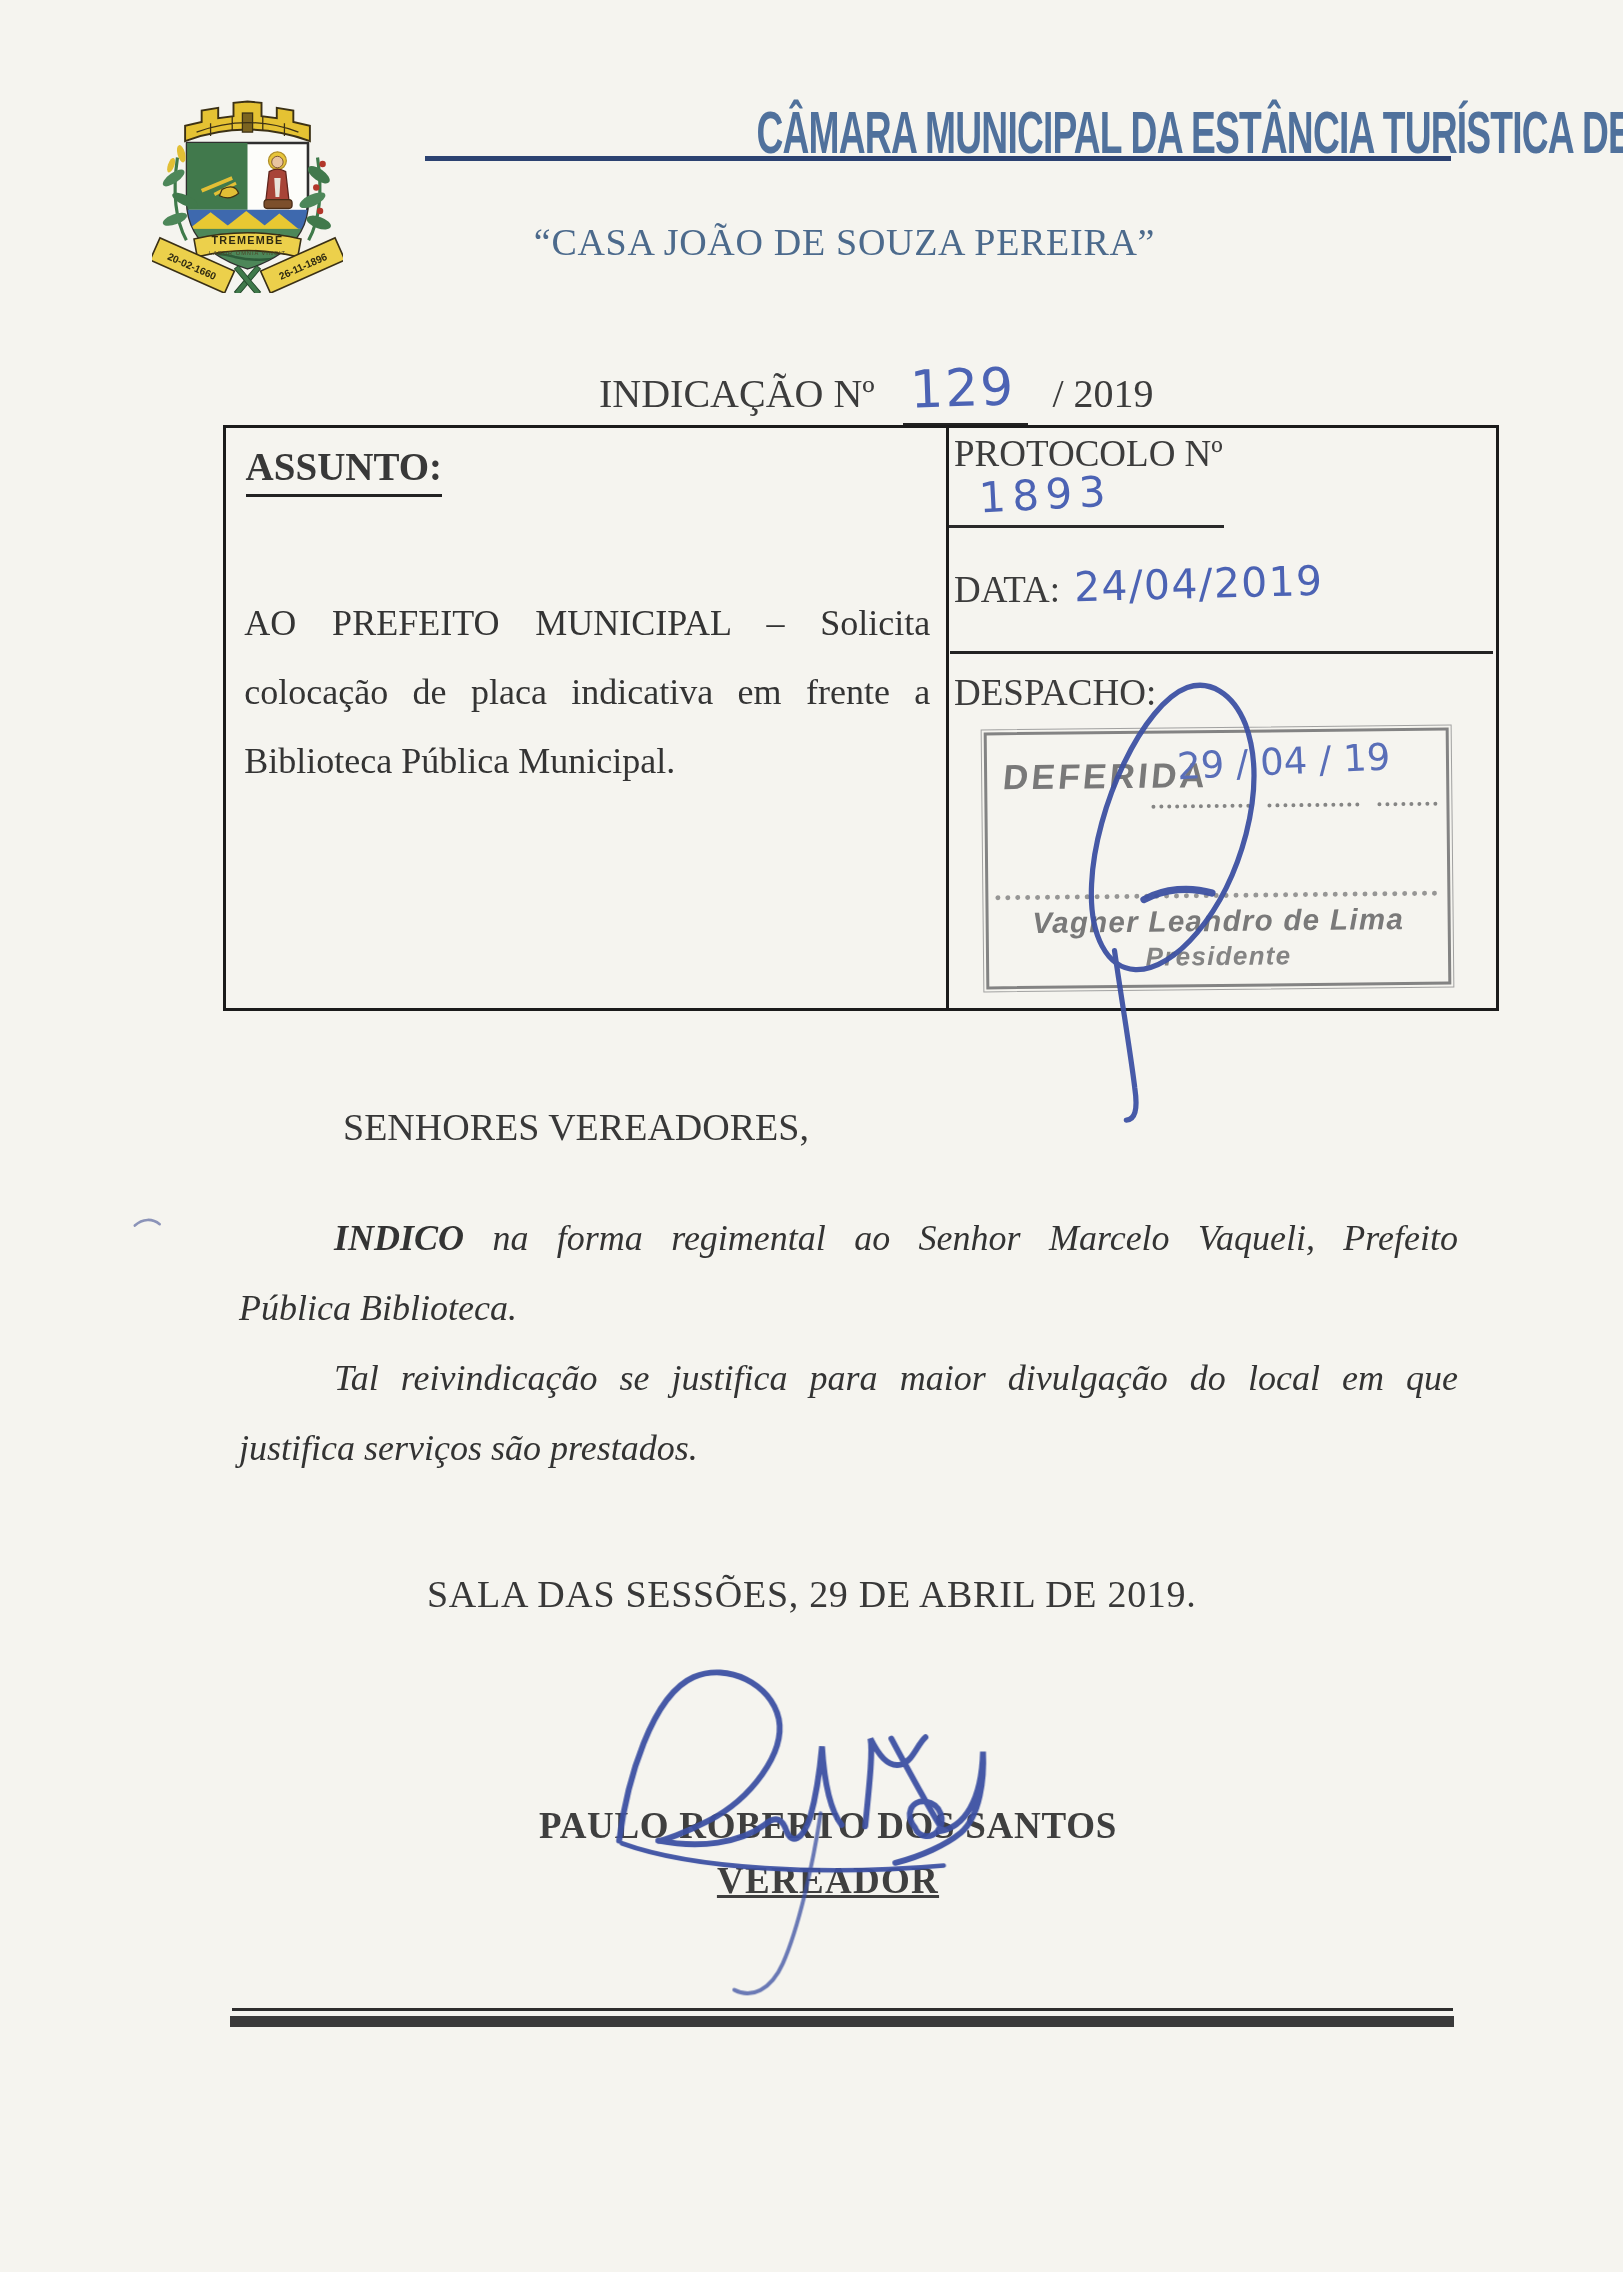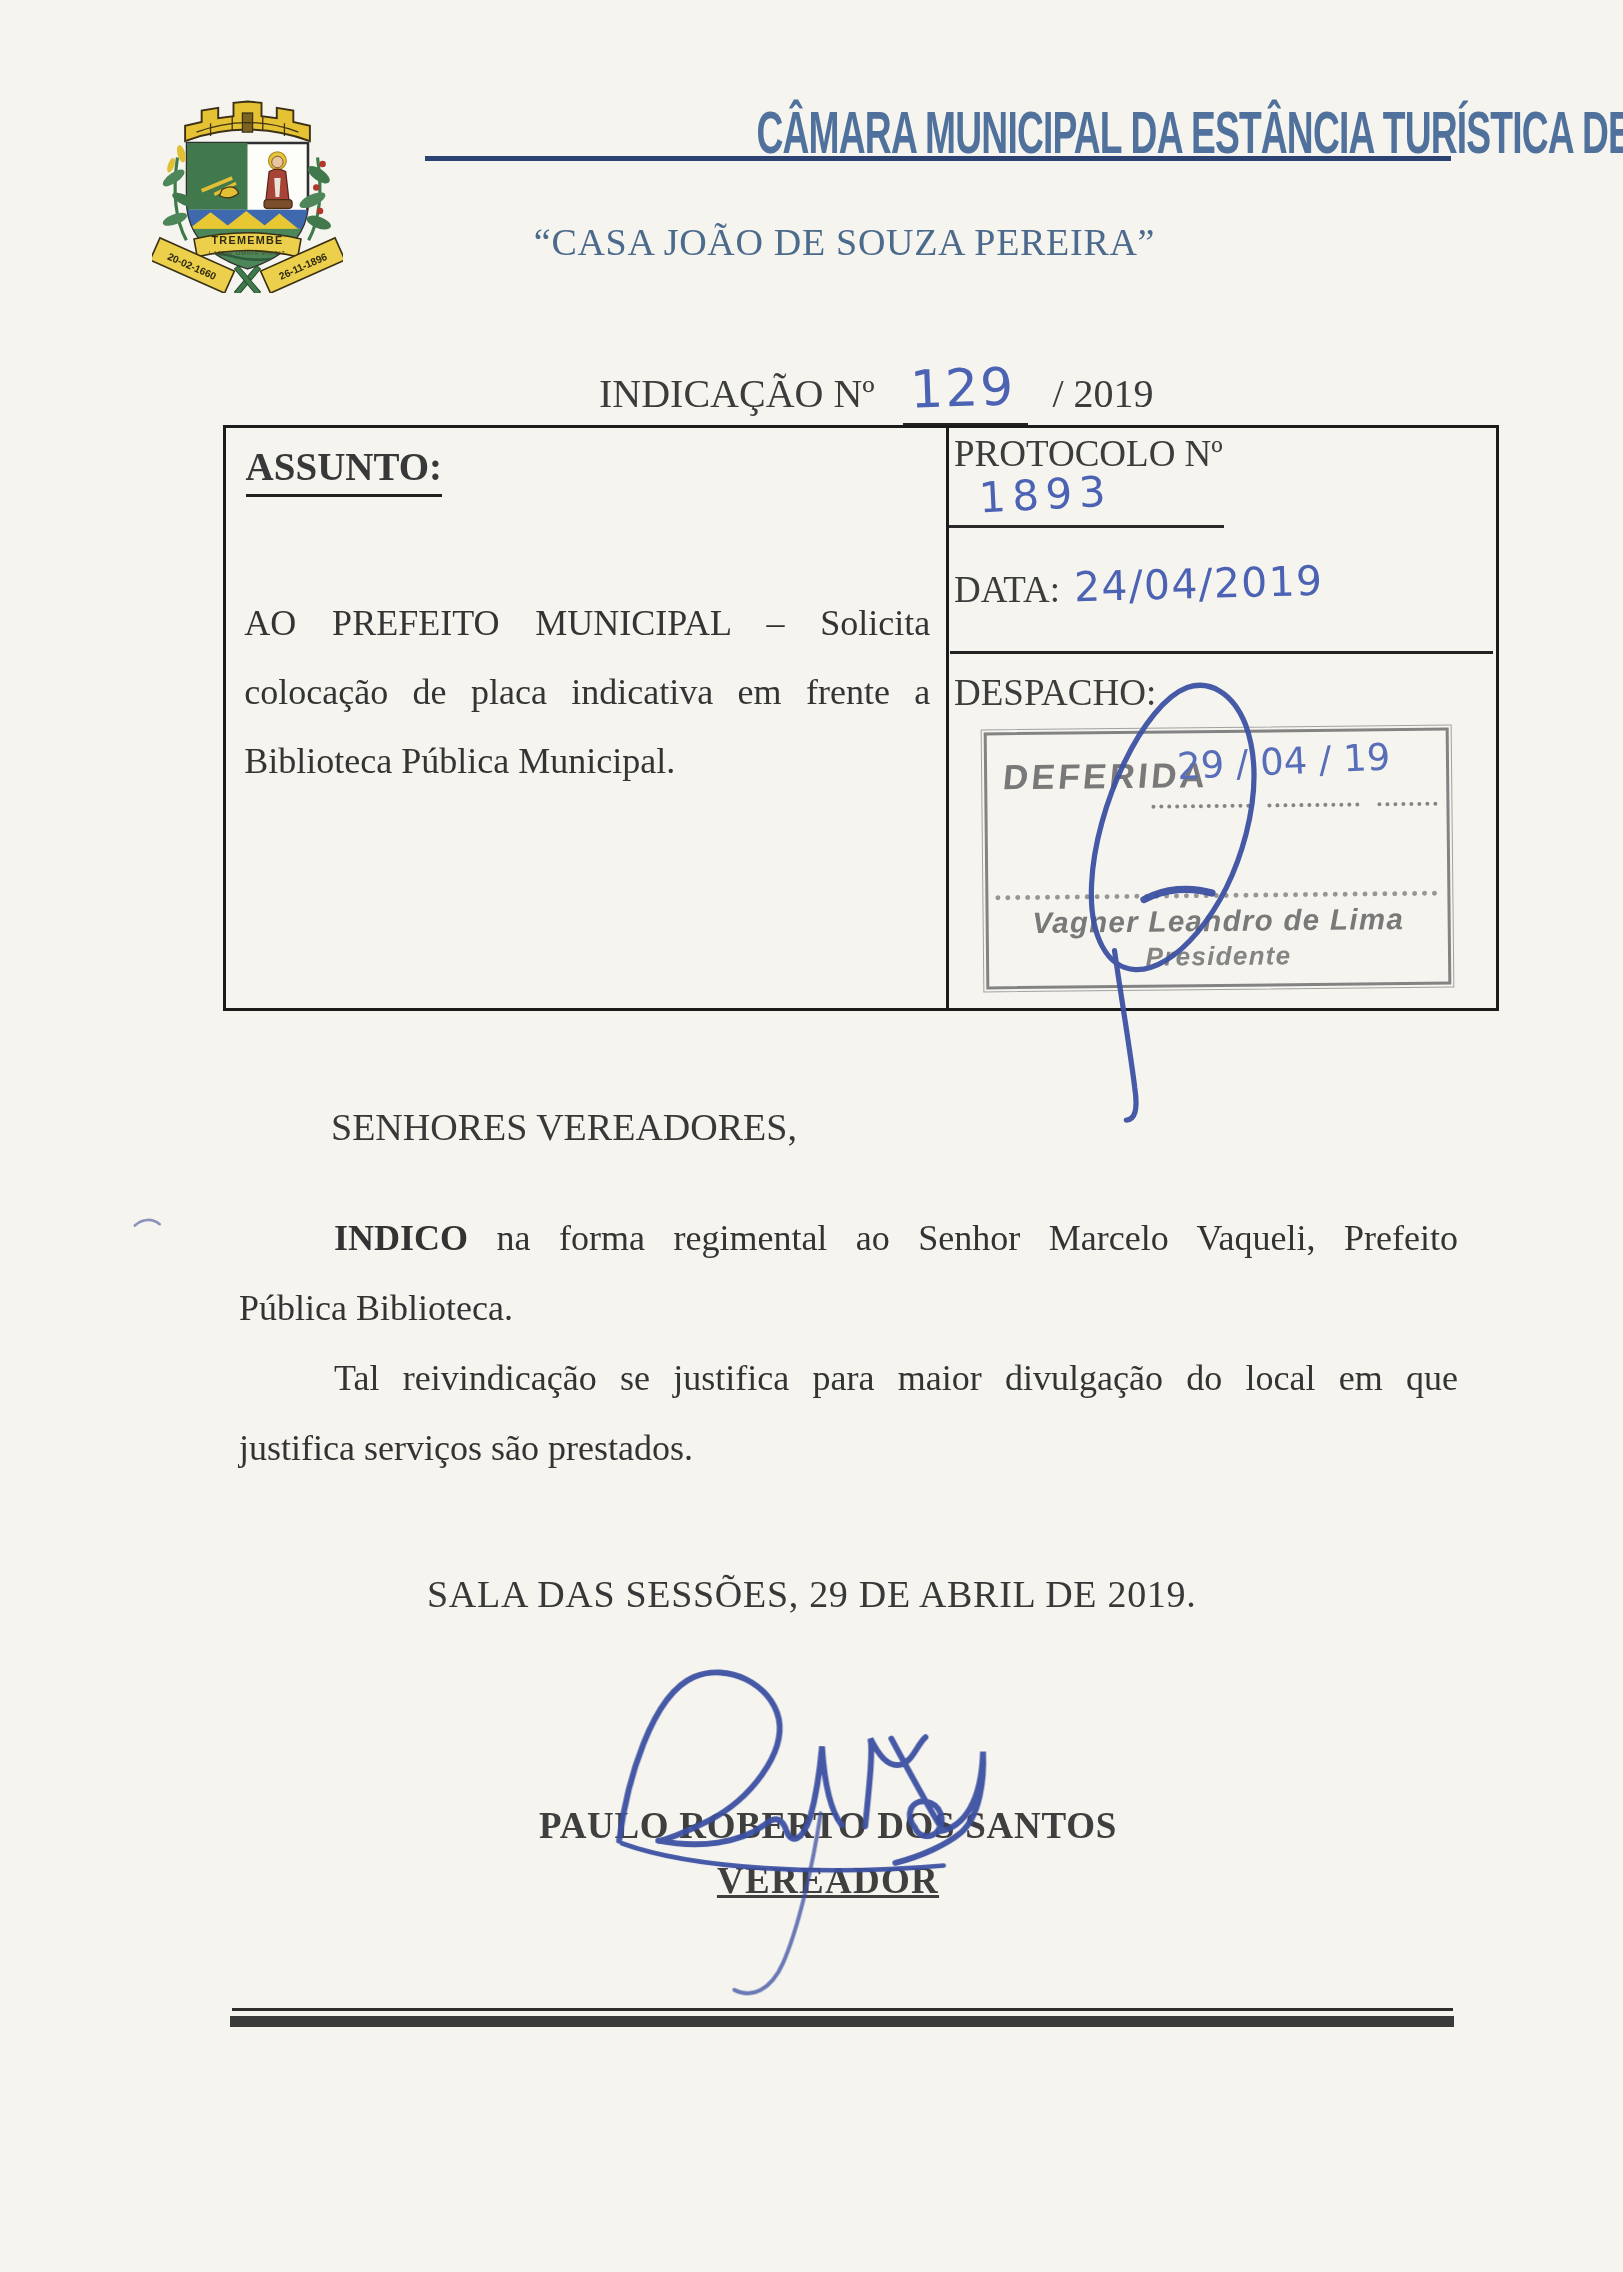--- a/index.html
+++ b/index.html
@@ -134,26 +134,26 @@
     font-family:"Liberation Sans", sans-serif;
     font-style:italic;font-weight:bold;font-size:29.5px;letter-spacing:1.3px;
   }
   .stamp-role{
     position:absolute;left:0;top:208px;width:100%;text-align:center;
     font-family:"Liberation Sans", sans-serif;
     font-style:italic;font-weight:bold;font-size:26px;letter-spacing:1.3px;
     color:#7b7b7b;
   }
   
-  .salutation{position:absolute;left:331px;top:1105px;font-size:38px;}
+  .salutation{position:absolute;left:343px;top:1105px;font-size:38px;}
   .body-text{
     position:absolute;left:239px;top:1203px;width:1219px;
     font-size:36px;color:#333;
   }
-  .body-text .bl{height:70px;line-height:70px;}
+  .body-text .bl{height:70px;line-height:70px;font-style:italic;}
   .indent{text-indent:95px;}
   .place-date{position:absolute;left:427px;top:1572px;font-size:38px;letter-spacing:0.7px;}
   .sig-name{
     position:absolute;left:275px;top:1804px;width:1106px;text-align:center;
     font-size:37px;font-weight:bold;color:#3f3f3f;letter-spacing:0.7px;
   }
   .sig-role{
     position:absolute;left:275px;top:1859px;width:1106px;text-align:center;
     font-size:37px;font-weight:bold;color:#3f3f3f;letter-spacing:1.3px;text-decoration:underline;
   }

